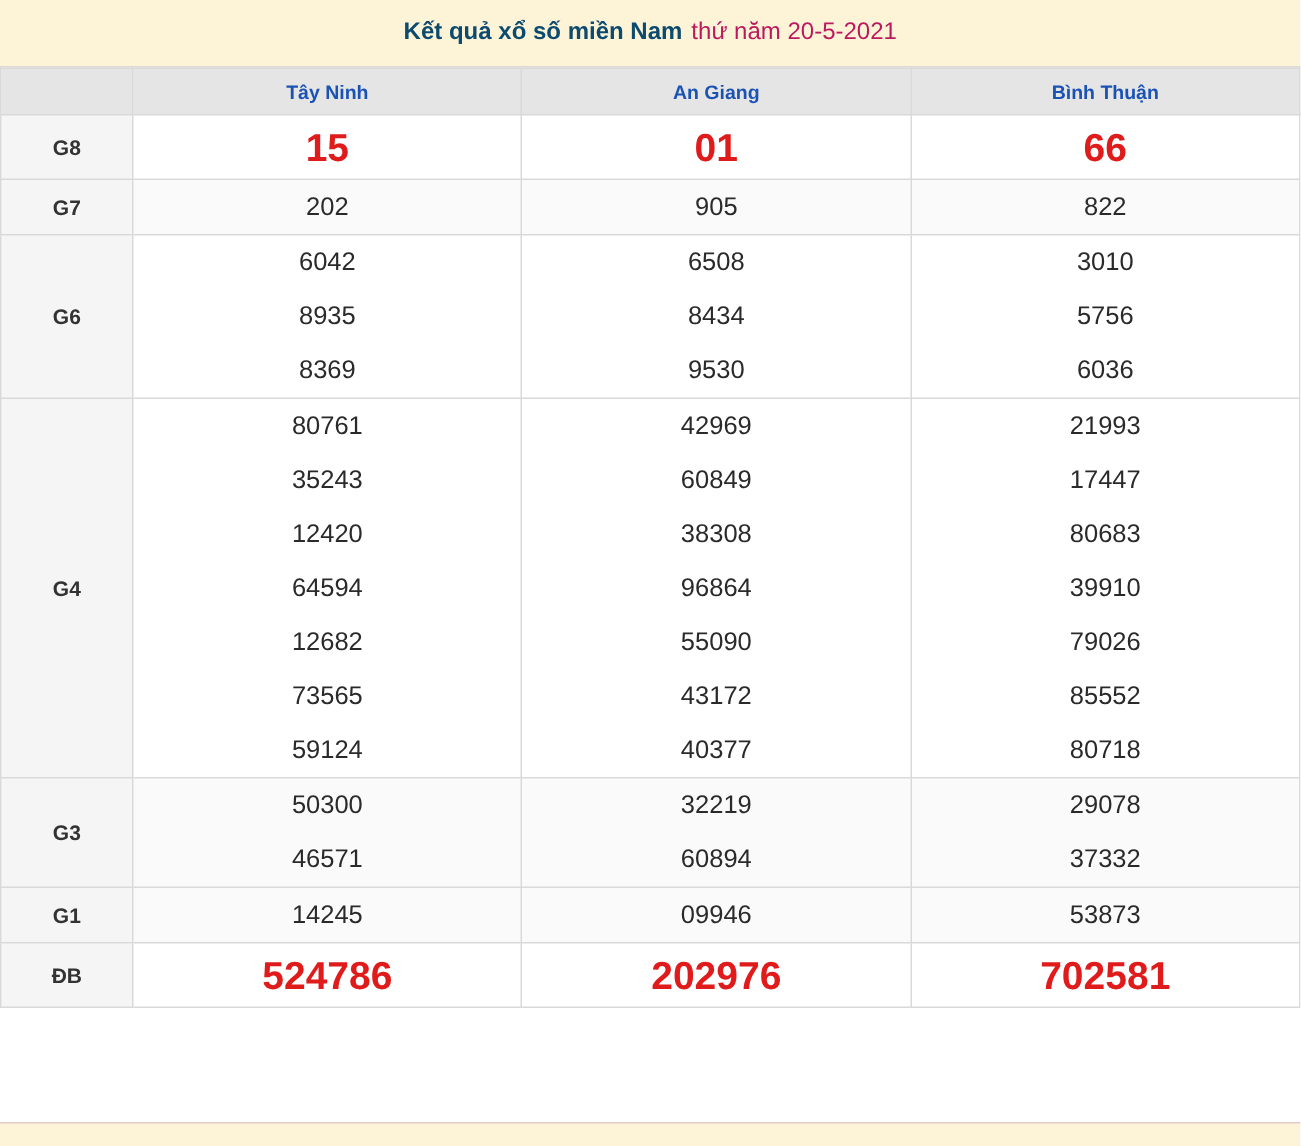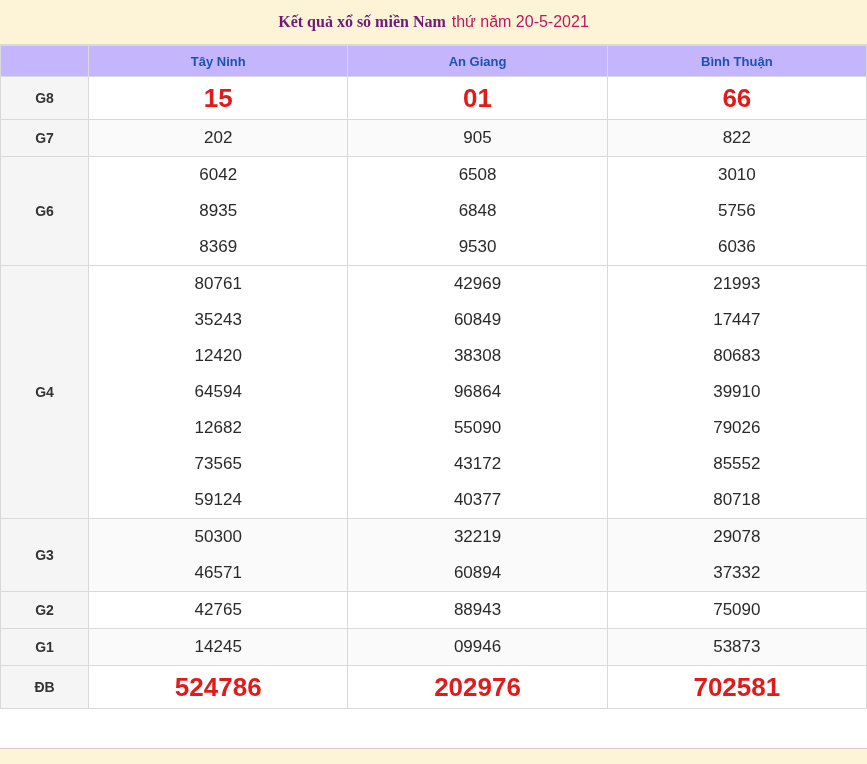--- a/index.html
+++ b/index.html
@@ -26,23 +26,22 @@
     background: #fdf4d8;
     border-bottom: 1px solid #d9d9d9;
     display: flex;
     align-items: center;
     justify-content: center;
     box-sizing: border-box;
   }
   .title-text {
     font-size: 16px;
     font-weight: bold;
-    color: #701a75;
+    color: #0c4a6e;
     white-space: nowrap;
-    font-family: Liberation Serif, serif;
   }
   .title-sub {
     font-size: 16px;
     font-weight: normal;
     color: #be185d;
     margin-left: 6px;
     white-space: nowrap;
   }
   table.results {
     border-collapse: collapse;
@@ -52,21 +51,21 @@
   table.results td, table.results th {
     border: 1px solid #d9d9d9;
     text-align: center;
     vertical-align: middle;
     padding: 0;
   }
   col.c-label { width: 88px; }
   col.c-prov  { width: 259px; }
   th.prov-head {
     height: 30px;
-    background: #c4b5fd;
+    background: #e5e5e5;
     font-size: 13px;
     font-weight: bold;
     color: #1b53b5;
   }
   td.label {
     background: #f5f5f5;
     font-size: 14px;
     color: #333333;
     font-weight: bold;
   }
@@ -160,21 +159,21 @@
         </tr>
         <tr>
           <td class="label">G6</td>
           <td class="nums">
             <span class="n">6042</span>
             <span class="n">8935</span>
             <span class="n">8369</span>
           </td>
           <td class="nums">
             <span class="n">6508</span>
-            <span class="n">6848</span>
+            <span class="n">8434</span>
             <span class="n">9530</span>
           </td>
           <td class="nums">
             <span class="n">3010</span>
             <span class="n">5756</span>
             <span class="n">6036</span>
           </td>
         </tr>
         <tr>
           <td class="label">G4</td>
@@ -214,32 +213,20 @@
           </td>
           <td class="nums">
             <span class="n">32219</span>
             <span class="n">60894</span>
           </td>
           <td class="nums">
             <span class="n">29078</span>
             <span class="n">37332</span>
           </td>
         </tr>
-        <tr>
-          <td class="label">G2</td>
-          <td class="nums">
-            <span class="n">42765</span>
-          </td>
-          <td class="nums">
-            <span class="n">88943</span>
-          </td>
-          <td class="nums">
-            <span class="n">75090</span>
-          </td>
-        </tr>
         <tr class="alt">
           <td class="label">G1</td>
           <td class="nums">
             <span class="n">14245</span>
           </td>
           <td class="nums">
             <span class="n">09946</span>
           </td>
           <td class="nums">
             <span class="n">53873</span>

